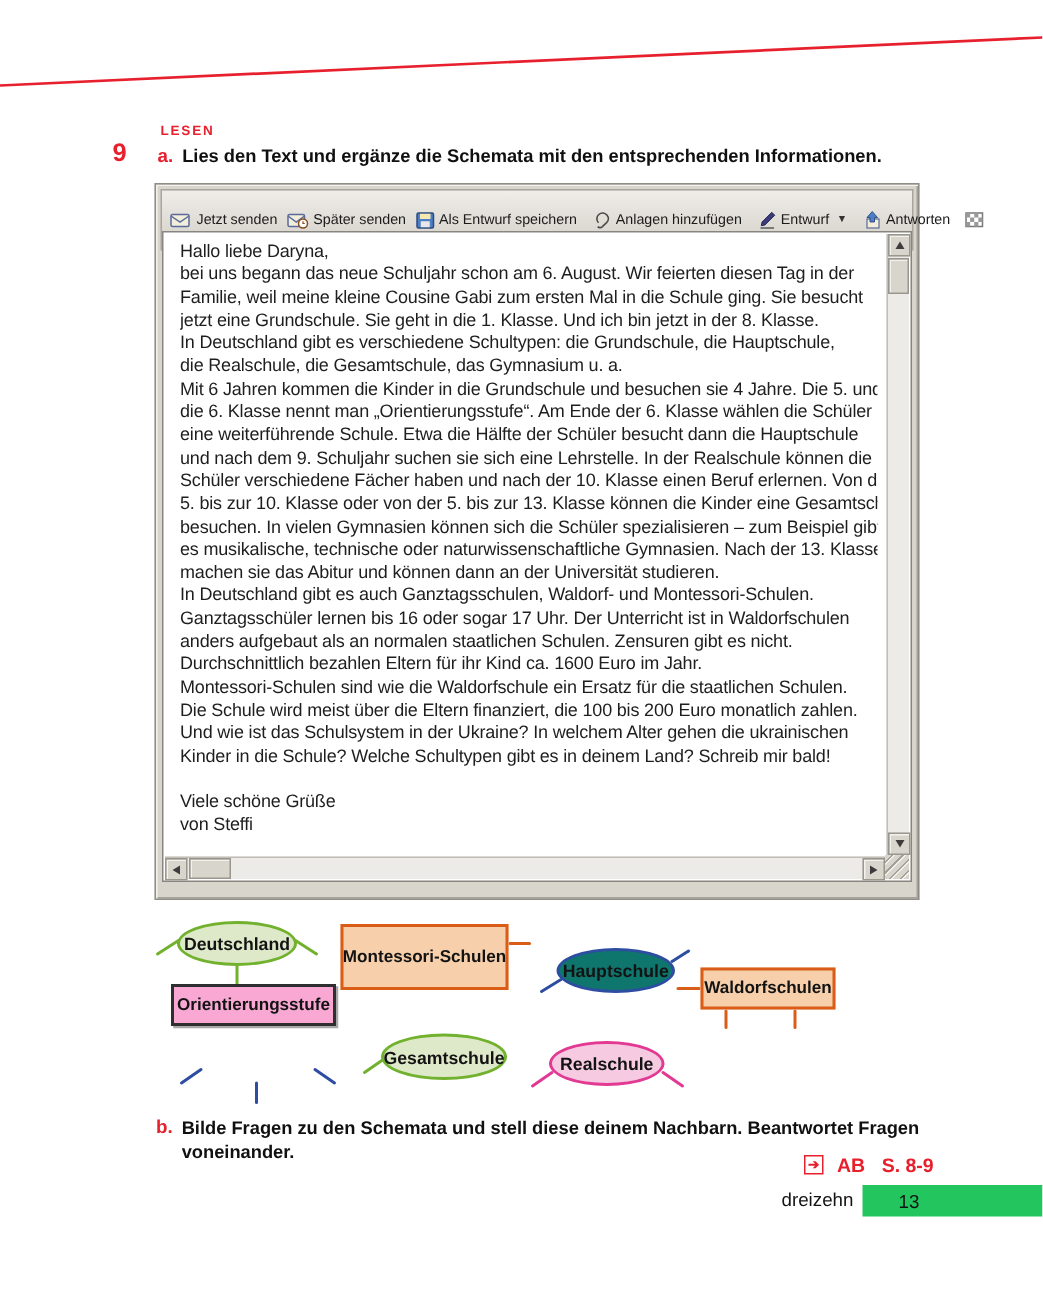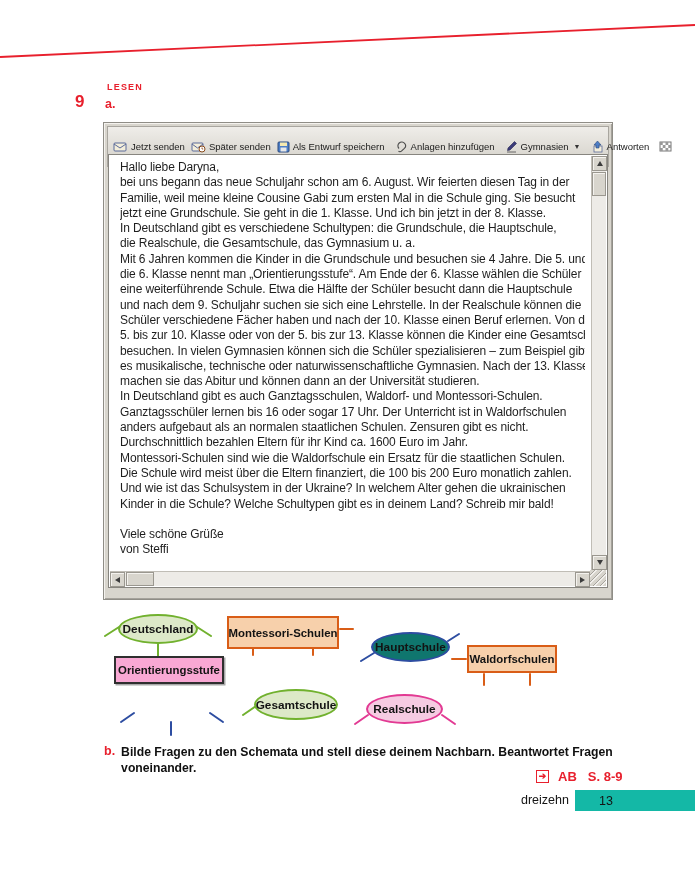--- a/index.html
+++ b/index.html
@@ -52,54 +52,55 @@
   .schema svg.connectors { position:absolute; left:0; top:0; }
   .node { position:absolute; display:flex; align-items:center; justify-content:center; font-weight:bold;
           font-size:11.8px; color:#131313; text-align:center; white-space:nowrap; }
   .ellipse { border-radius:50%; }
   .n-green  { border:2px solid #71b12e; background:#dde9c8; }
   .n-blue   { border:2px solid #2d4da1; background:#0f766e; }
   .n-pink   { border:2px solid #e23a93; background:#f6cbe2; }
   .n-orange { border:2px solid #d95d17; background:#f7d0ab; }
   .n-gray   { border:2px solid #2f2f2f; background:#f9a8d4; box-shadow:1.5px 1.5px 0 #a8a8a8; }
   .node-grundschule     { left:118px; top:9px;  width:80px;  height:30px; }
-  .node-montessori      { left:227px; top:11px; width:112px; height:33px; font-size:11.4px;justify-content:center; }
+  .node-montessori      { left:227px; top:11px; width:112px; height:44px; font-size:11.4px;justify-content:center; }
   .node-hauptschule     { left:371px; top:27px; width:79px;  height:30px; }
   .node-waldorf         { left:467px; top:40px; width:90px;  height:28px; font-size:11.4px; }
   .node-orientierung    { left:114px; top:51px; width:110px; height:28px; font-size:11.4px; }
   .node-gymnasium       { left:132px; top:85px; width:79px;  height:31px; }
   .node-gesamtschule    { left:254px; top:84px; width:84px;  height:31px;justify-content:center; }
   .node-realschule      { left:366px; top:89px; width:77px;  height:30px; }
 
   
   .part-b { left:104px; top:744px; display:flex; gap:6px; }
   .part-b .lines { font-weight:bold; font-size:12.2px; color:#101010; line-height:16px; white-space:pre; }
 
   
   .ab-ref { left:536px; top:769px; display:flex; align-items:center; gap:9px; color:#e8202d; font-weight:bold; font-size:13px; }
   .ab-icon { width:13px; height:13px; border:1.4px solid #e8202d; display:flex; align-items:center; justify-content:center;
              font-size:9px; color:#e8202d; font-weight:bold; line-height:1; }
   .ab-pages { margin-left:2px; }
 
   
   .page-word { left:521px; top:793px; font-size:12.5px; color:#141414; }
-  .page-strip { left:575px; top:790px; width:120px; height:21px; background:#14b8a6; display:flex; align-items:center; }
+  .page-strip { left:575px; top:790px; width:120px; height:21px; background:#22c55e; display:flex; align-items:center; }
   .page-num { margin-left:24px; font-size:12.5px; color:#141414; }
 </style>
 </head>
 <body>
 
 <svg class="topline" width="695" height="62">
   <line x1="0" y1="57" x2="695" y2="25" stroke="#e8202d" stroke-width="1.8"></line>
 </svg>
 
 <div class="abs lesen">LESEN</div>
 <div class="abs ex-num">9</div>
 <div class="abs part-a">
   <span class="part-label">a.</span>
+  <span class="instr">Lies den Text und ergänze die Schemata mit den entsprechenden Informationen.</span>
 </div>
 
 <div class="abs email-window">
   <div class="toolbar">
     <div class="tb-btn">
       <svg width="15" height="12" viewBox="0 0 15 12">
         <rect x="1" y="2" width="12" height="8" rx="1" fill="#f3eedb" stroke="#5a6a9a"></rect>
         <path d="M1 3 L7 7 L13 3" fill="none" stroke="#5a6a9a"></path>
       </svg>
       <span>Jetzt senden</span>
@@ -127,21 +128,21 @@
         <path d="M4 8.5 C2.5 7 2.5 4.5 4.2 3 C5.9 1.5 8.2 1.7 9.6 3.3 C11 4.9 10.8 7 9.4 8.4 L6.4 11.2 C5.5 12 4.2 11.9 3.5 11.1" fill="none" stroke="#4a4a4a" stroke-width="1.1"></path>
       </svg>
       <span>Anlagen hinzufügen</span>
     </div>
     <div class="tb-sep"></div>
     <div class="tb-btn">
       <svg width="13" height="13" viewBox="0 0 13 13">
         <path d="M9.5 1.5 L11.5 3.5 L5 10 L2.5 10.5 L3 8 Z" fill="#3b3b7a" stroke="#26264f" stroke-width="0.6"></path>
         <path d="M2 12 L11 12" stroke="#5a5a5a" stroke-width="0.9"></path>
       </svg>
-      <span>Gymnasien</span>
+      <span>Entwurf</span>
       <span class="dd-glyph">▼</span>
     </div>
     <div class="tb-sep"></div>
     <div class="tb-btn">
       <svg width="13" height="13" viewBox="0 0 13 13">
         <rect x="3" y="6" width="8" height="6" fill="#f3eedb" stroke="#5a6a9a" stroke-width="0.8"></rect>
         <path d="M6.5 1 L10 5 L8 5 L8 8 L5 8 L5 5 L3 5 Z" fill="#4d7ec6" stroke="#2c4a7e" stroke-width="0.6"></path>
       </svg>
       <span>Antworten</span>
     </div>

